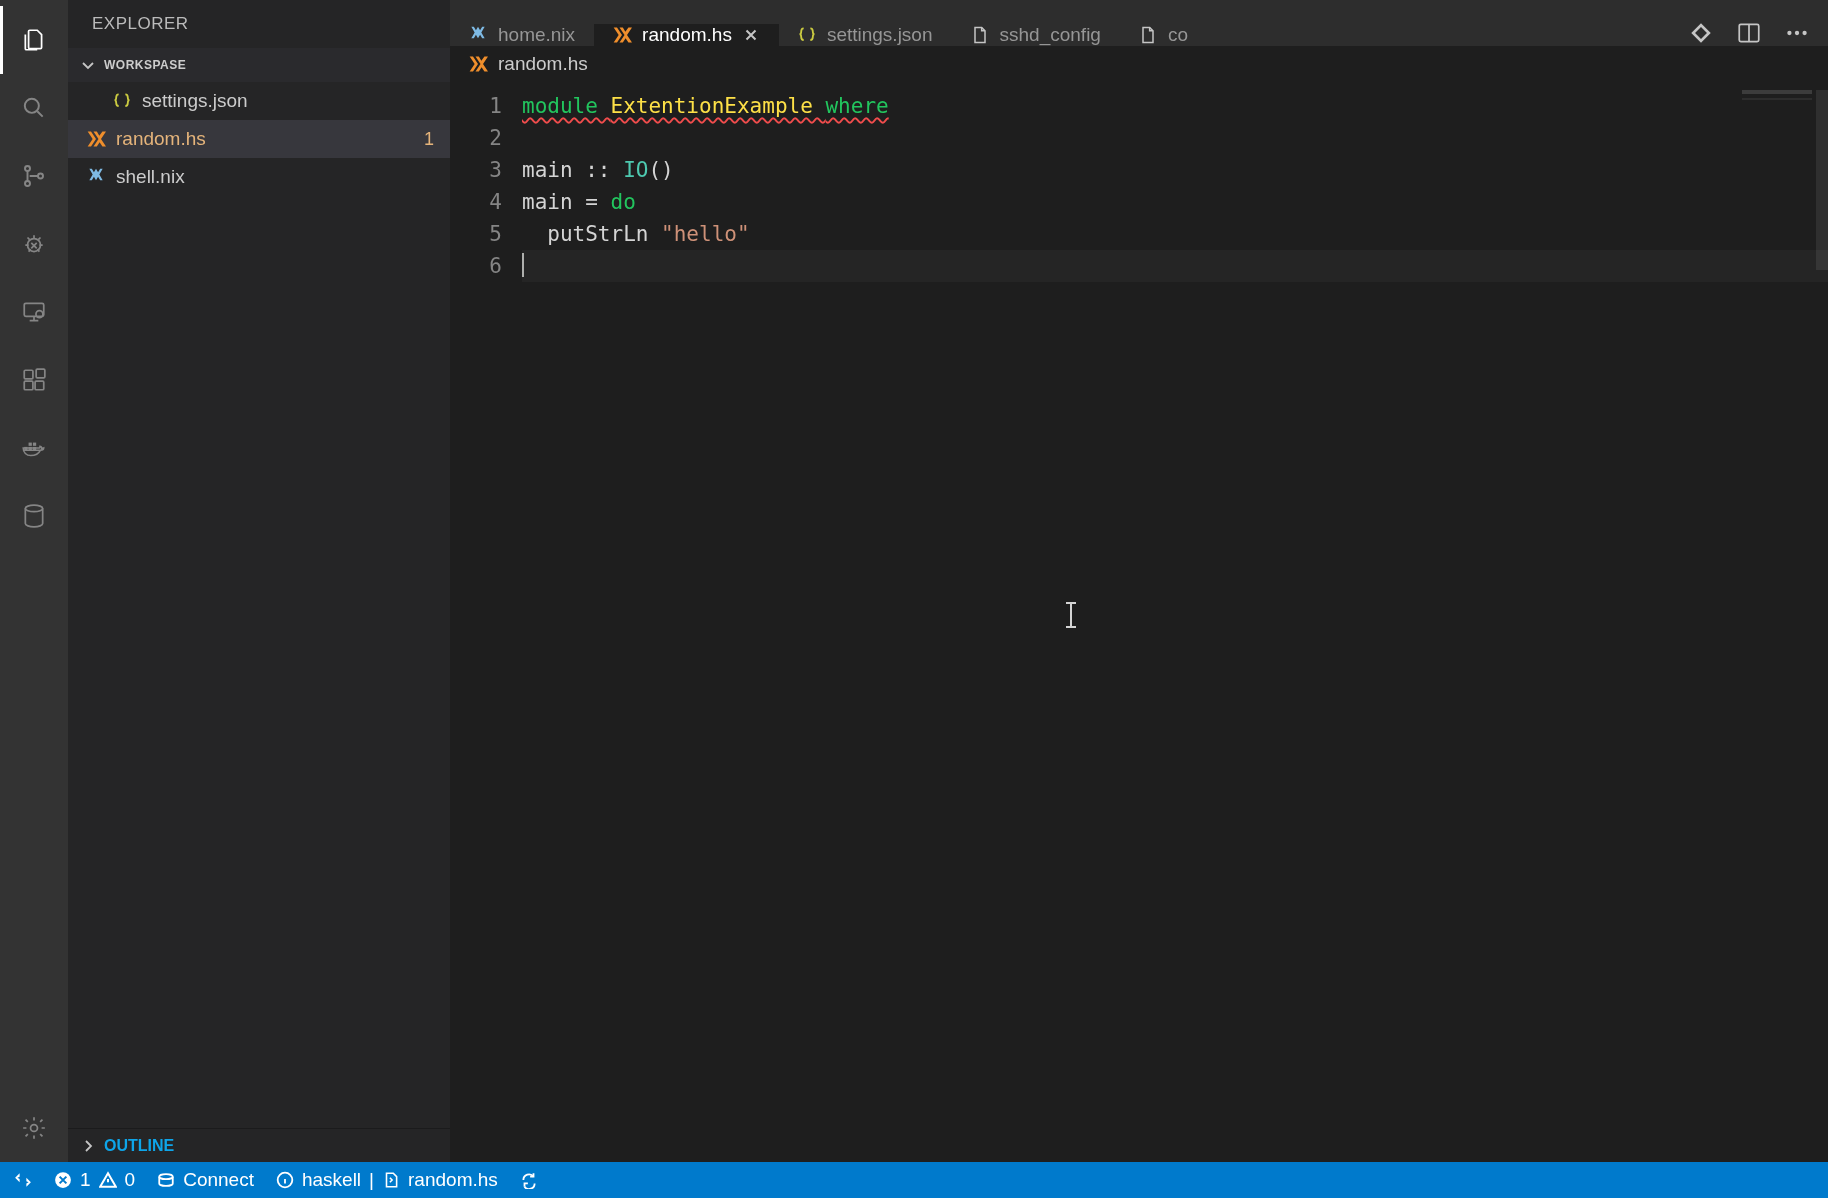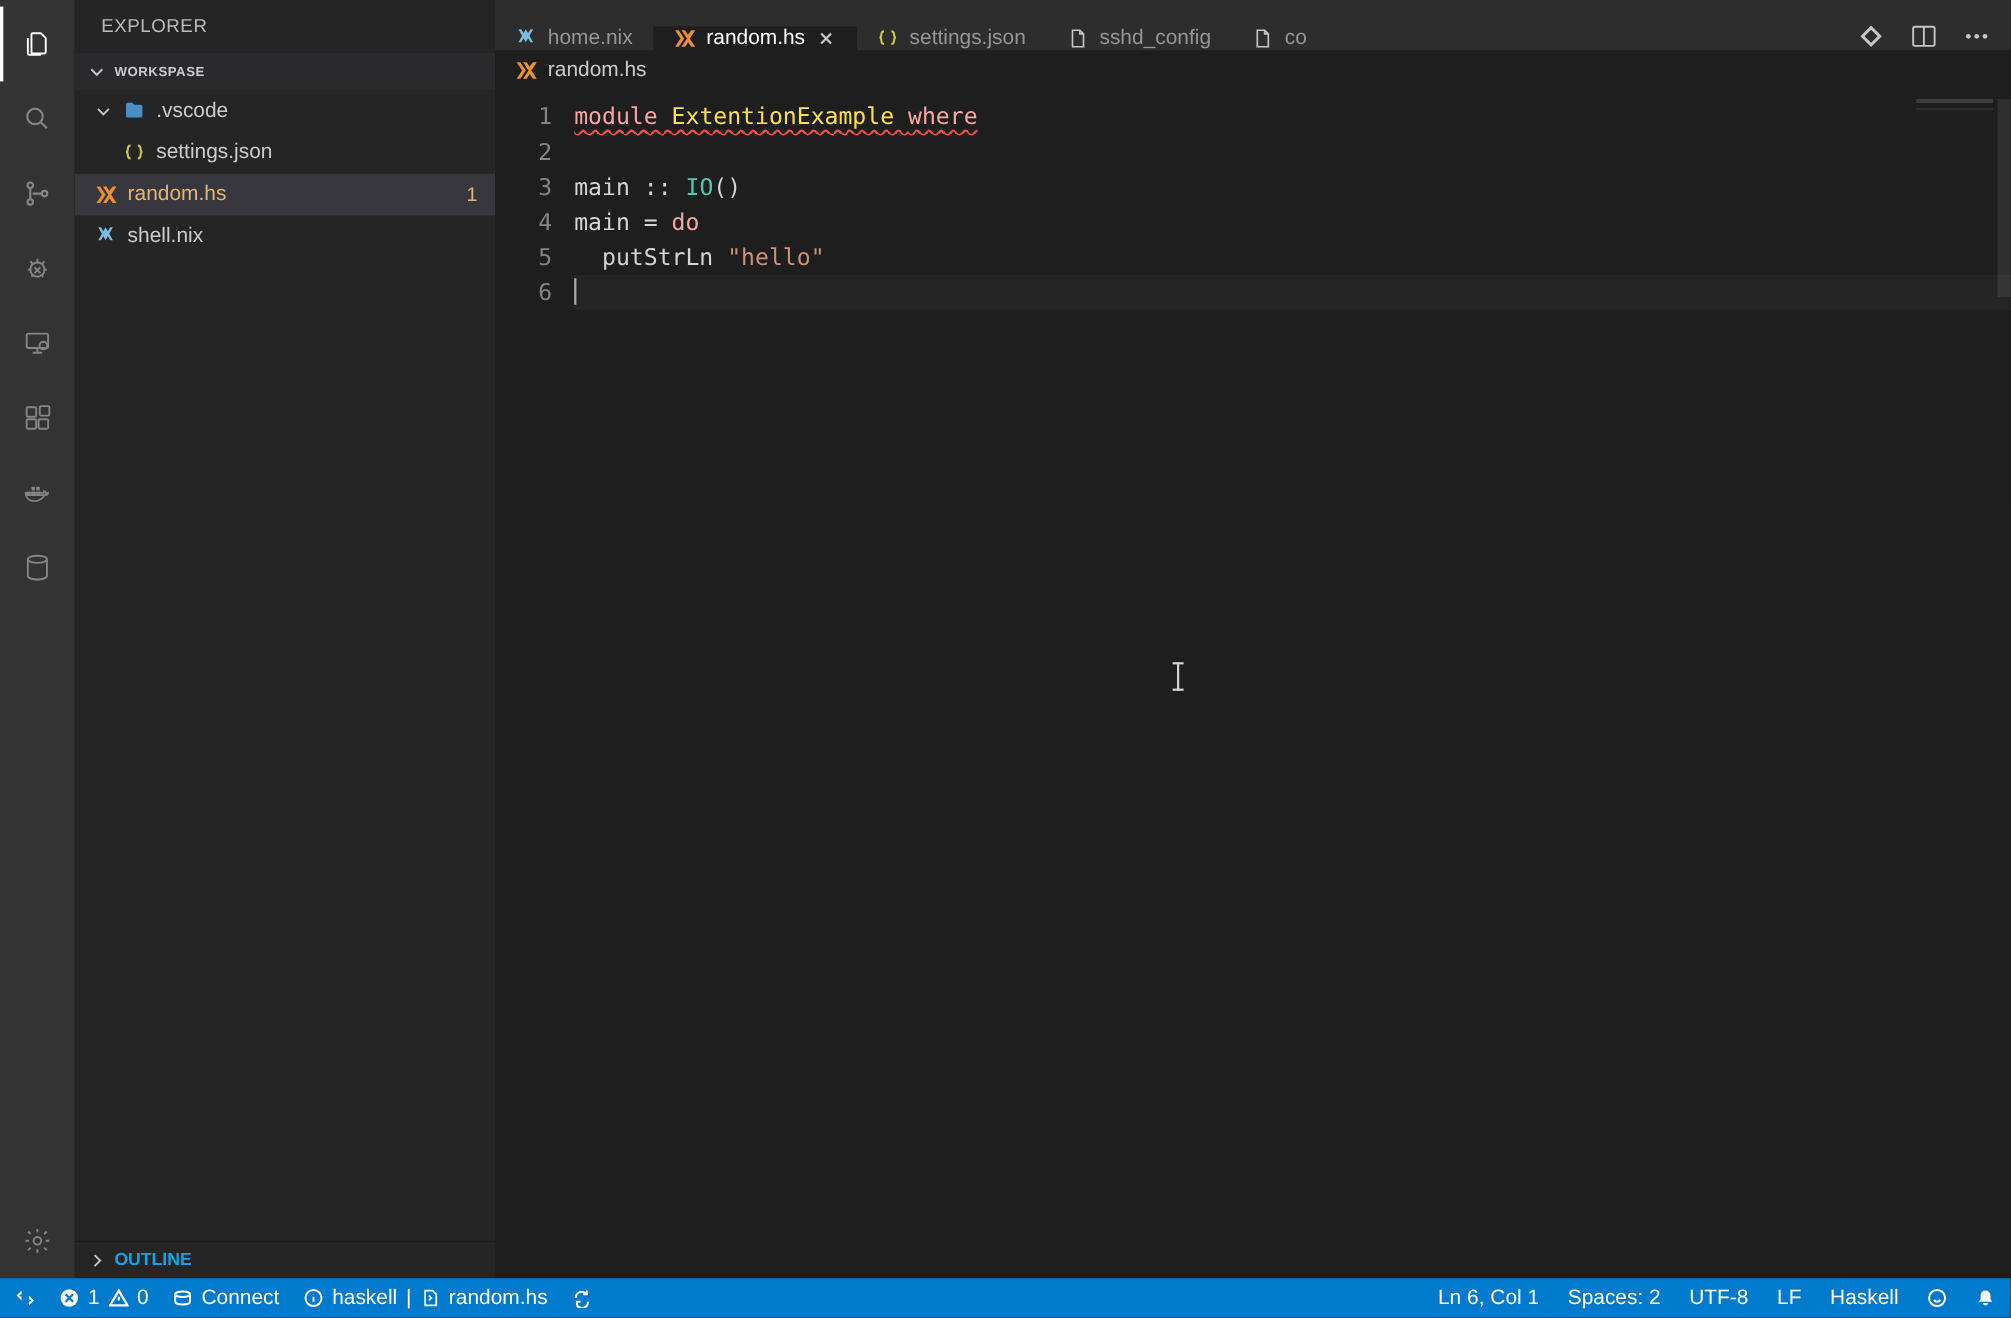--- a/index.html
+++ b/index.html
@@ -57,21 +57,21 @@
   .tab.active { background:var(--bg-tab-on); color:#ffffff;}
   .tab .icon { width:20px; height:20px; display:inline-flex; align-items:center; justify-content:center;}
   .tab .close { width:18px; height:18px; display:inline-flex; align-items:center; justify-content:center; color:#c5c5c5;}
   .tab-actions { margin-left:auto; display:flex; align-items:center; gap:22px; padding:0 18px; color:#c5c5c5;}
   
   .crumbs { height:36px; display:flex; align-items:center; gap:10px; padding:0 18px; font-size:19px; color:#cccccc; background:var(--bg);}
   
   .editor { flex:1; display:flex; position:relative; font-family: "SF Mono","Menlo","Consolas",monospace; font-size:21px; line-height:32px;}
   .gutter { width:72px; text-align:right; padding:8px 20px 0 0; color:var(--text-dim); user-select:none;}
   .code { flex:1; padding:8px 0 0 0; white-space:pre; color:var(--ident);}
-  .code .kw { color:#fca5a5;}
+  .code .kw { color:#22c55e;}
   .code .ty { color:#4ec9b0;}
   .code .op { color:#d4d4d4;}
   .code .str{ color:#ce9178;}
   .code .mod{ color:#fde047;}
   .code .fn { color:#d4d4d4;}
   .code .squig { text-decoration: underline wavy #f14c4c 2px; text-underline-offset:4px;}
   .code .cursor-line { background:#ffffff08;}
   .code .caret { display:inline-block; width:2px; height:24px; background:#aeafad; vertical-align:-4px;}
   .minimap { position:absolute; right:16px; top:8px; width:70px; height:40px; background:linear-gradient(#fff2 0 4px, transparent 4px 8px, #fff1 8px 10px, transparent 10px);}
   .scroll-ind { position:absolute; right:0; top:8px; width:12px; height:180px; background:#ffffff14;}
@@ -169,33 +169,20 @@
     <div class="sidebar-title">EXPLORER</div>
     <div class="section-head">
       <span class="chev">
         <svg class="ic-sm" viewBox="0 0 16 16" fill="none" stroke="currentColor" stroke-width="1.8">
             <path d="M3 6l5 5 5-5"></path>
           </svg>
       </span>
       <span>WORKSPASE</span>
     </div>
     <div class="tree" id="tree">
-        <div class="row d0">
-          <span class="chev">
-            <svg class="ic-sm" viewBox="0 0 16 16" fill="none" stroke="currentColor" stroke-width="1.8">
-              <path d="M3 6l5 5 5-5"></path>
-            </svg>
-          </span>
-          <span class="icon folder-blue">
-            <svg width="20" height="20" viewBox="0 0 24 24" fill="currentColor">
-              <path d="M3 5a2 2 0 0 1 2-2h5l2 2h7a2 2 0 0 1 2 2v10a2 2 0 0 1-2 2H5a2 2 0 0 1-2-2V5z"></path>
-            </svg>
-          </span>
-          <span class="label">.vscode</span>
-        </div>
         <div class="row d1">
           <span class="icon json-yellow">
             <svg width="20" height="20" viewBox="0 0 24 24" fill="none" stroke="currentColor" stroke-width="2.2">
               <path d="M8 4c-3 0-3 2-3 4s-1 3-2 3c1 0 2 1 2 3s0 4 3 4M16 4c3 0 3 2 3 4s1 3 2 3c-1 0-2 1-2 3s0 4-3 4"></path>
             </svg>
           </span>
           <span class="label">settings.json</span>
         </div>
         <div class="row d0 active">
           <span class="icon haskell-orange">
@@ -358,33 +345,15 @@
         </svg>
       <span>random.hs</span>
     </span>
     <span class="grp">
       <svg class="ic-sm" viewBox="0 0 16 16" fill="none" stroke="currentColor" stroke-width="1.6">
           <path d="M3 8a5 5 0 0 1 9-3m1 6a5 5 0 0 1-9 3"></path>
           <path d="M12 2v3h-3M4 14v-3h3"></path>
         </svg>
     </span>
 
-    <div class="right">
-      <span>Ln 6, Col 1</span>
-      <span>Spaces: 2</span>
-      <span>UTF-8</span>
-      <span>LF</span>
-      <span>Haskell</span>
-      <span>
-        <svg class="ic-sm" viewBox="0 0 16 16" fill="none" stroke="currentColor" stroke-width="1.6">
-            <circle cx="8" cy="8" r="6.5"></circle>
-            <path d="M5.5 9.5c.7 1 1.6 1.5 2.5 1.5s1.8-.5 2.5-1.5M6 6.5v.1M10 6.5v.1"></path>
-          </svg>
-      </span>
-      <span>
-        <svg class="ic-sm" viewBox="0 0 16 16" fill="currentColor">
-            <path d="M8 2a4 4 0 0 0-4 4v3l-1.5 2h11L12 9V6a4 4 0 0 0-4-4zm0 12a2 2 0 0 0 2-2H6a2 2 0 0 0 2 2z"></path>
-          </svg>
-      </span>
-    </div>
   </div>
 
 </div>
 
 </body></html>

